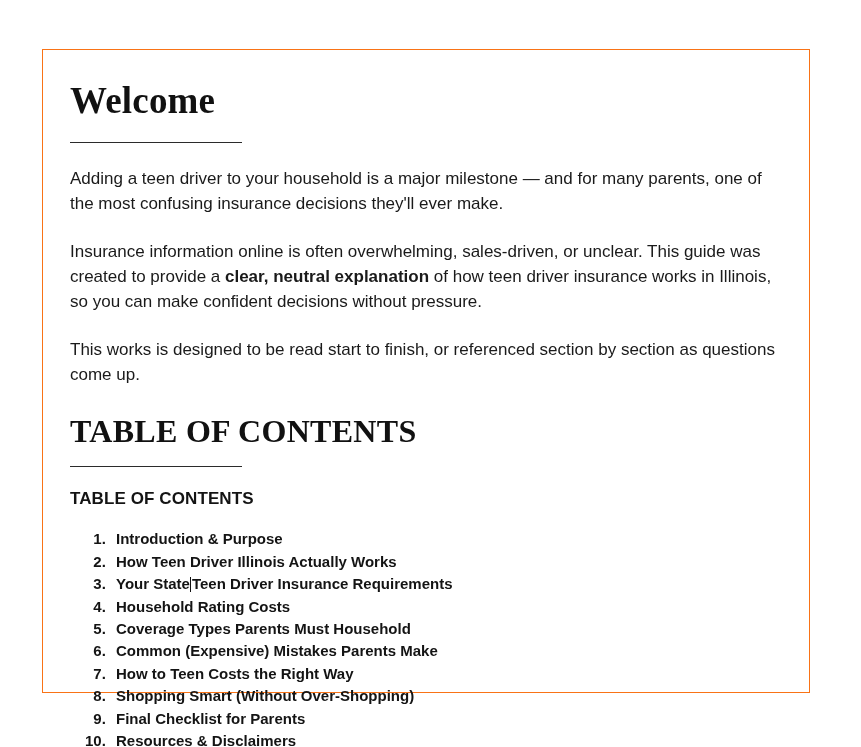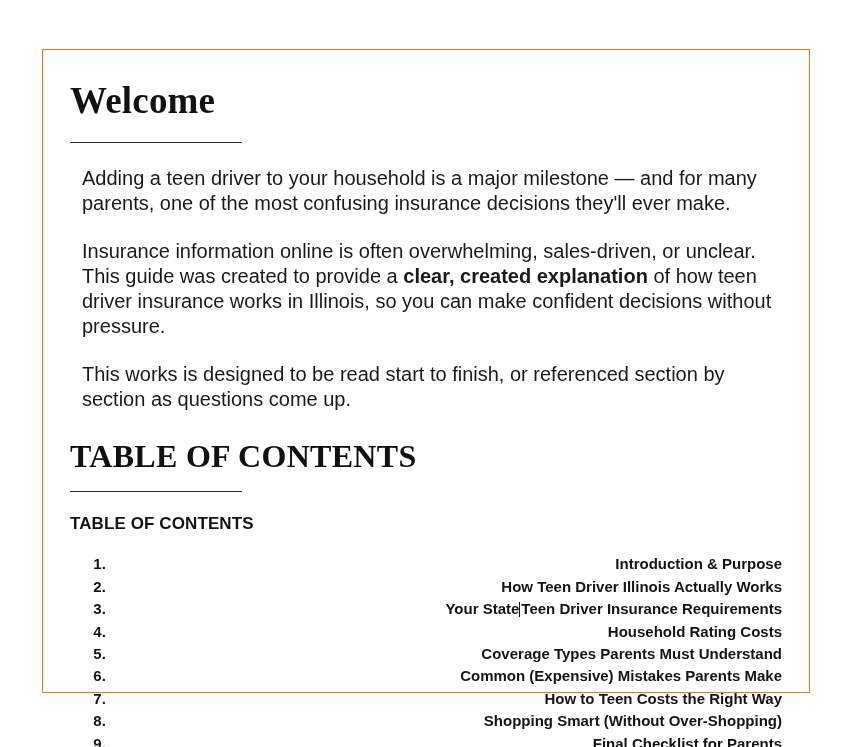--- a/index.html
+++ b/index.html
@@ -42,24 +42,24 @@
     letter-spacing: 0.2px;
   }
   .rule {
     width: 172px;
     height: 0;
     border-top: 1px solid #2b2b2b;
     margin: 19px 0 0 0;
   }
   p.body-text {
     font-family: "Liberation Sans", sans-serif;
-    font-size: 20px;
+    font-size: 17px;
     line-height: 25px;
     color: #1a1a1a;
-    margin: 23px 0 0 12px;
+    margin: 23px 0 0 0;
     max-width: 722px;
   }
   p.body-text b {
     font-weight: bold;
   }
   h2.toc-display {
     font-family: "Liberation Serif", serif;
     font-size: 32px;
     font-weight: bold;
     color: #111111;
@@ -86,21 +86,20 @@
     padding-left: 40px;
     list-style-position: outside;
   }
   ol.toc-list li {
     font-family: "Liberation Sans", sans-serif;
     font-size: 15px;
     font-weight: bold;
     color: #141414;
     line-height: 22.4px;
     padding-left: 6px;
-    text-align: right;
   }
   .caret {
     display: inline-block;
     width: 0;
     border-left: 1px solid #111;
     height: 15px;
     vertical-align: -3px;
     margin: 0 1px 0 0;
   }
 </style>
@@ -110,36 +109,36 @@
 <div class="page">
   <div class="doc-card">
     <div class="doc-inner">
 
       <h1 class="welcome">Welcome</h1>
 
       <div class="rule"></div>
 
       <p class="body-text">Adding a teen driver to your household is a major milestone — and for many parents, one of the most confusing insurance decisions they'll ever make.</p>
 
-      <p class="body-text"><span>Insurance information online is often overwhelming, sales-driven, or unclear. This guide was created to provide a </span><b>clear, created explanation</b><span> of how teen driver insurance works in Illinois, so you can make confident decisions without pressure.</span></p>
+      <p class="body-text"><span>Insurance information online is often overwhelming, sales-driven, or unclear. This guide was created to provide a </span><b>clear, neutral explanation</b><span> of how teen driver insurance works in Illinois, so you can make confident decisions without pressure.</span></p>
 
       <p class="body-text">This works is designed to be read start to finish, or referenced section by section as questions come up.</p>
 
       <h2 class="toc-display">TABLE OF CONTENTS</h2>
 
       <div class="rule2"></div>
 
       <h3 class="toc-label">TABLE OF CONTENTS</h3>
 
       <ol class="toc-list">
         <li><span>Introduction &amp; Purpose</span></li>
         <li><span>How Teen Driver Illinois Actually Works</span></li>
         <li><span>Your State</span><span class="caret"></span><span>Teen Driver Insurance Requirements</span></li>
         <li><span>Household Rating Costs</span></li>
-        <li><span>Coverage Types Parents Must Understand</span></li>
+        <li><span>Coverage Types Parents Must Household</span></li>
         <li><span>Common (Expensive) Mistakes Parents Make</span></li>
         <li><span>How to Teen Costs the Right Way</span></li>
         <li><span>Shopping Smart (Without Over-Shopping)</span></li>
         <li><span>Final Checklist for Parents</span></li>
         <li><span>Resources &amp; Disclaimers</span></li>
       </ol>
 
     </div>
   </div>
 </div>

